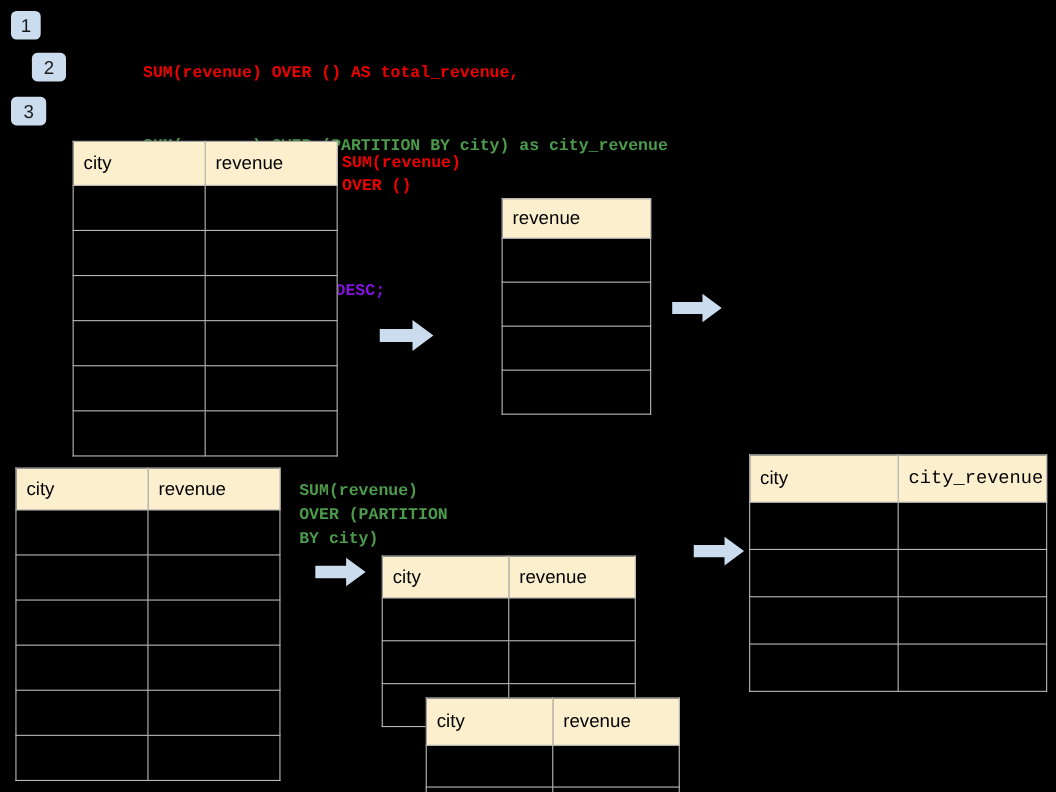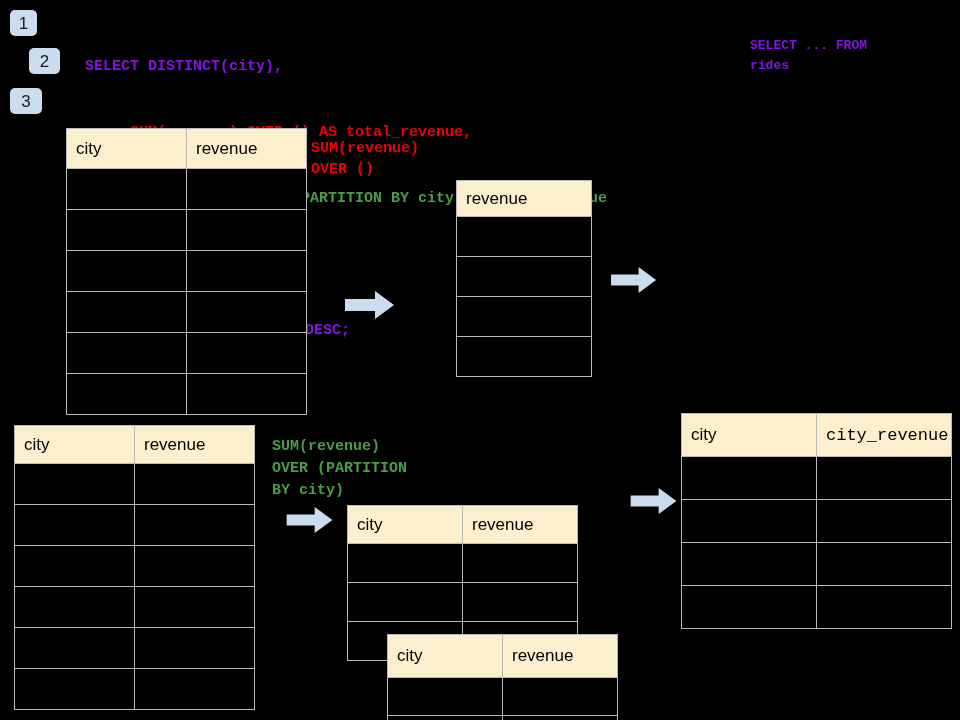--- a/index.html
+++ b/index.html
@@ -92,29 +92,26 @@
     <span>1</span>
   </div>
   <div class="step-badge" style="left:29px; top:48px; width:31px; height:26px;">
     <span>2</span>
   </div>
   <div class="step-badge" style="left:10px; top:88px; width:32px; height:26px;">
     <span>3</span>
   </div>
 
   <div class="sql-block" style="left:85px; top:12px;">
-    <div class="sql-line" style="color:#8512e0; padding-left:0px;">SELECT DISTINCT(city),</div>
     <div class="sql-line" style="color:#ee0000; padding-left:45px;">SUM(revenue) OVER () AS total_revenue,</div>
     <div class="sql-line" style="color:#4b9b4b; padding-left:45px;">SUM(revenue) OVER (PARTITION BY city) as city_revenue</div>
     <div class="sql-line" style="color:#8512e0; padding-left:22px;">FROM rides</div>
     <div class="sql-line" style="color:#8512e0; padding-left:22px;">ORDER by city_revenue DESC;</div>
   </div>
 
-  <div class="annot" style="left:750px; top:36px; color:#8512e0; font-size:13px; line-height:20px;">SELECT ... FROM
-rides</div>
 
   <div class="annot" style="left:311px; top:138px; color:#ee0000; font-size:15px; line-height:21px;">SUM(revenue)
 OVER ()</div>
 
   <div class="annot" style="left:272px; top:436px; color:#4b9b4b; font-size:15px; line-height:22px;">SUM(revenue)
 OVER (PARTITION
 BY city)</div>
 
   <table class="tbl" style="left:66px; top:128px; width:240px;">
     <colgroup>

